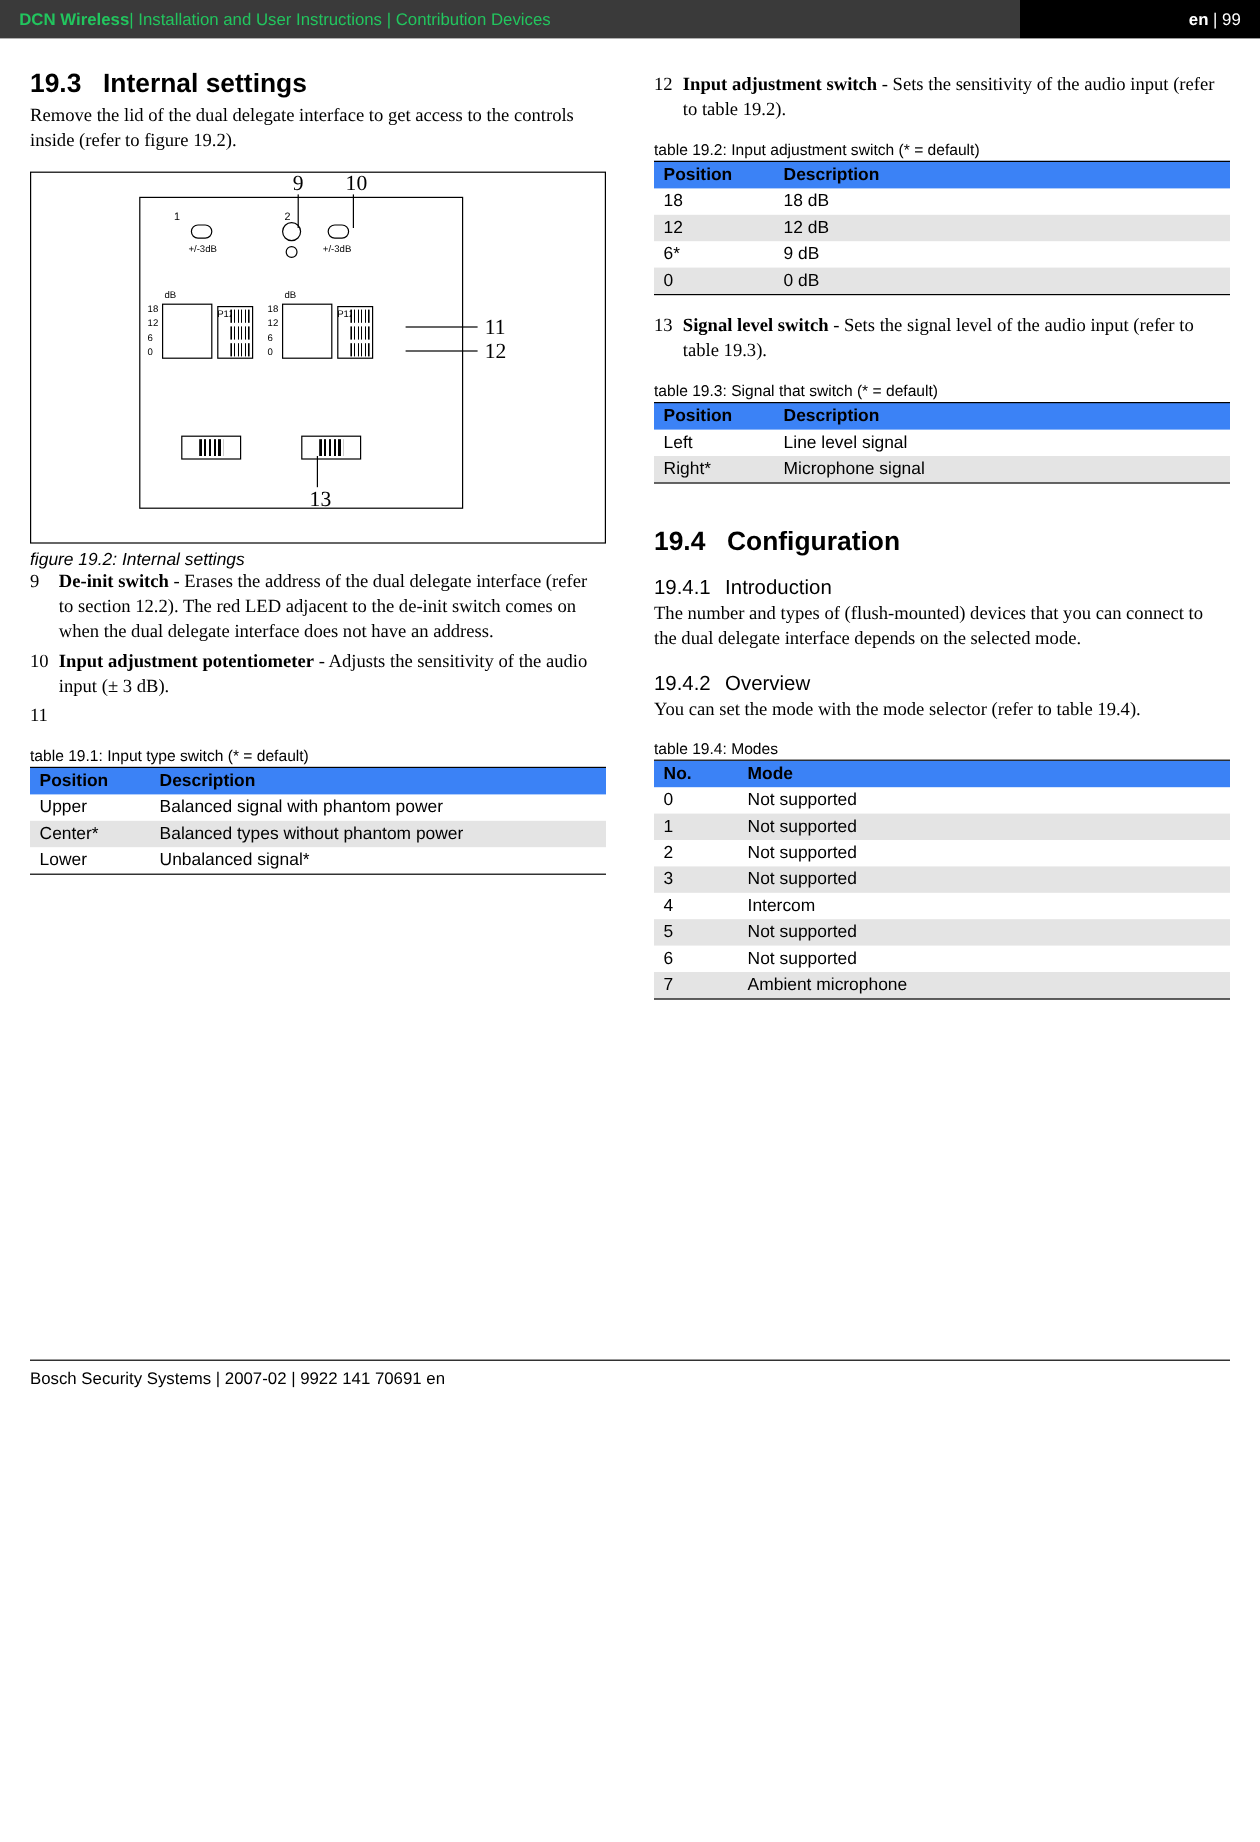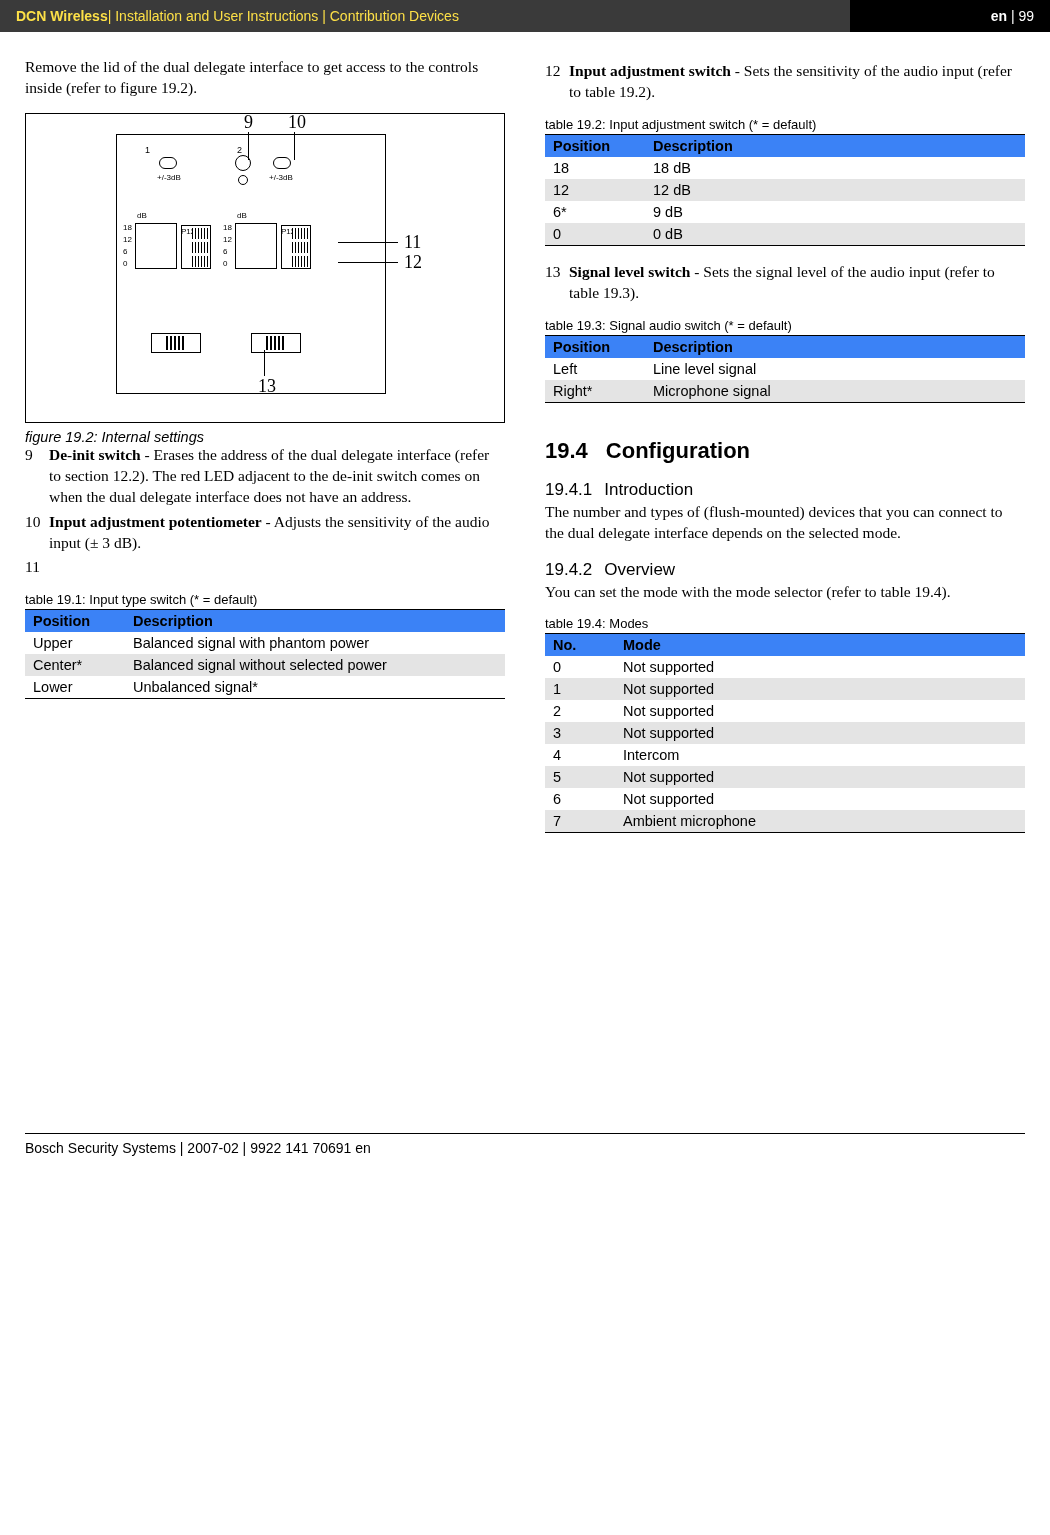--- a/index.html
+++ b/index.html
@@ -1,18 +1,18 @@
 <!DOCTYPE html>
 <html><head>
 <meta charset="utf-8">
 <style>
   * { box-sizing: border-box; margin: 0; padding: 0; }
   body { font-family: Arial, Helvetica, sans-serif; font-size: 15px; color: #000; background: #fff; width: 1050px; }
   .header { display: flex; height: 32px; }
-  .header-left { background: #3a3a3a; color: #fde047; flex: 1; display: flex; align-items: center; padding-left: 16px; font-size: 14px; }
+  .header-left { background: #3a3a3a; color: #22c55e; flex: 1; display: flex; align-items: center; padding-left: 16px; font-size: 14px; }
   .header-left .bold { font-weight: bold; }
   .header-right { background: #000; color: #fff; width: 200px; display: flex; align-items: center; justify-content: flex-end; padding-right: 16px; font-size: 14px; }
   .header-right .bold { font-weight: bold; }
   .content { display: flex; gap: 40px; padding: 25px 25px 10px 25px; }
   .col { flex: 1; }
   h2 { font-size: 22px; font-weight: bold; margin-bottom: 4px; }
   .h2-num { margin-right: 18px; }
   h3 { font-size: 17px; font-weight: normal; margin-bottom: 2px; margin-top: 16px; }
   .h3-num { margin-right: 12px; }
   p { font-family: Georgia, 'Times New Roman', serif; font-size: 15.5px; line-height: 1.35; }
@@ -43,20 +43,23 @@
   <div class="header-right">
     <span class="bold">en</span>
     <span>&nbsp;|&nbsp;</span>
     <span>99</span>
   </div>
 </div>
 
 <div class="content">
 
   <div class="col">
+    <h2>
+      <span class="h2-num">19.3</span><span>Internal settings</span>
+    </h2>
     <p>Remove the lid of the dual delegate interface to get access to the controls inside (refer to figure 19.2).</p>
 
     <div class="fig-box">
 
       <span class="callout" style="left:218px; top:-2px;">9</span>
       <span class="callout" style="left:262px; top:-2px;">10</span>
       <span class="callout" style="left:378px; top:118px;">11</span>
       <span class="callout" style="left:378px; top:138px;">12</span>
       <span class="callout" style="left:232px; top:262px;">13</span>
 
@@ -134,21 +137,21 @@
         <th>Description</th>
       </tr>
         </thead>
       <tbody>
         <tr>
             <td>Upper</td>
             <td>Balanced signal with phantom power</td>
           </tr>
         <tr class="alt">
             <td>Center*</td>
-            <td>Balanced signal without selected power</td>
+            <td>Balanced types without phantom power</td>
           </tr>
         <tr>
             <td>Lower</td>
             <td>Unbalanced signal*</td>
           </tr>
       </tbody>
     </table>
   </div>
 
   <div class="col">
@@ -183,21 +186,21 @@
             <td>0 dB</td>
           </tr>
       </tbody>
     </table>
 
     <div class="list-item" style="margin-top:16px;">
       <div class="list-num">13</div>
       <div class="list-body"><span class="term">Signal level switch</span><span> - Sets the signal level of the audio input (refer to table 19.3).</span></div>
     </div>
 
-    <div class="tbl-caption">table 19.3: Signal audio switch (* = default)</div>
+    <div class="tbl-caption">table 19.3: Signal that switch (* = default)</div>
     <table>
       <thead>
           <tr>
         <th style="width:100px;">Position</th>
         <th>Description</th>
       </tr>
         </thead>
       <tbody>
         <tr>
             <td>Left</td>

